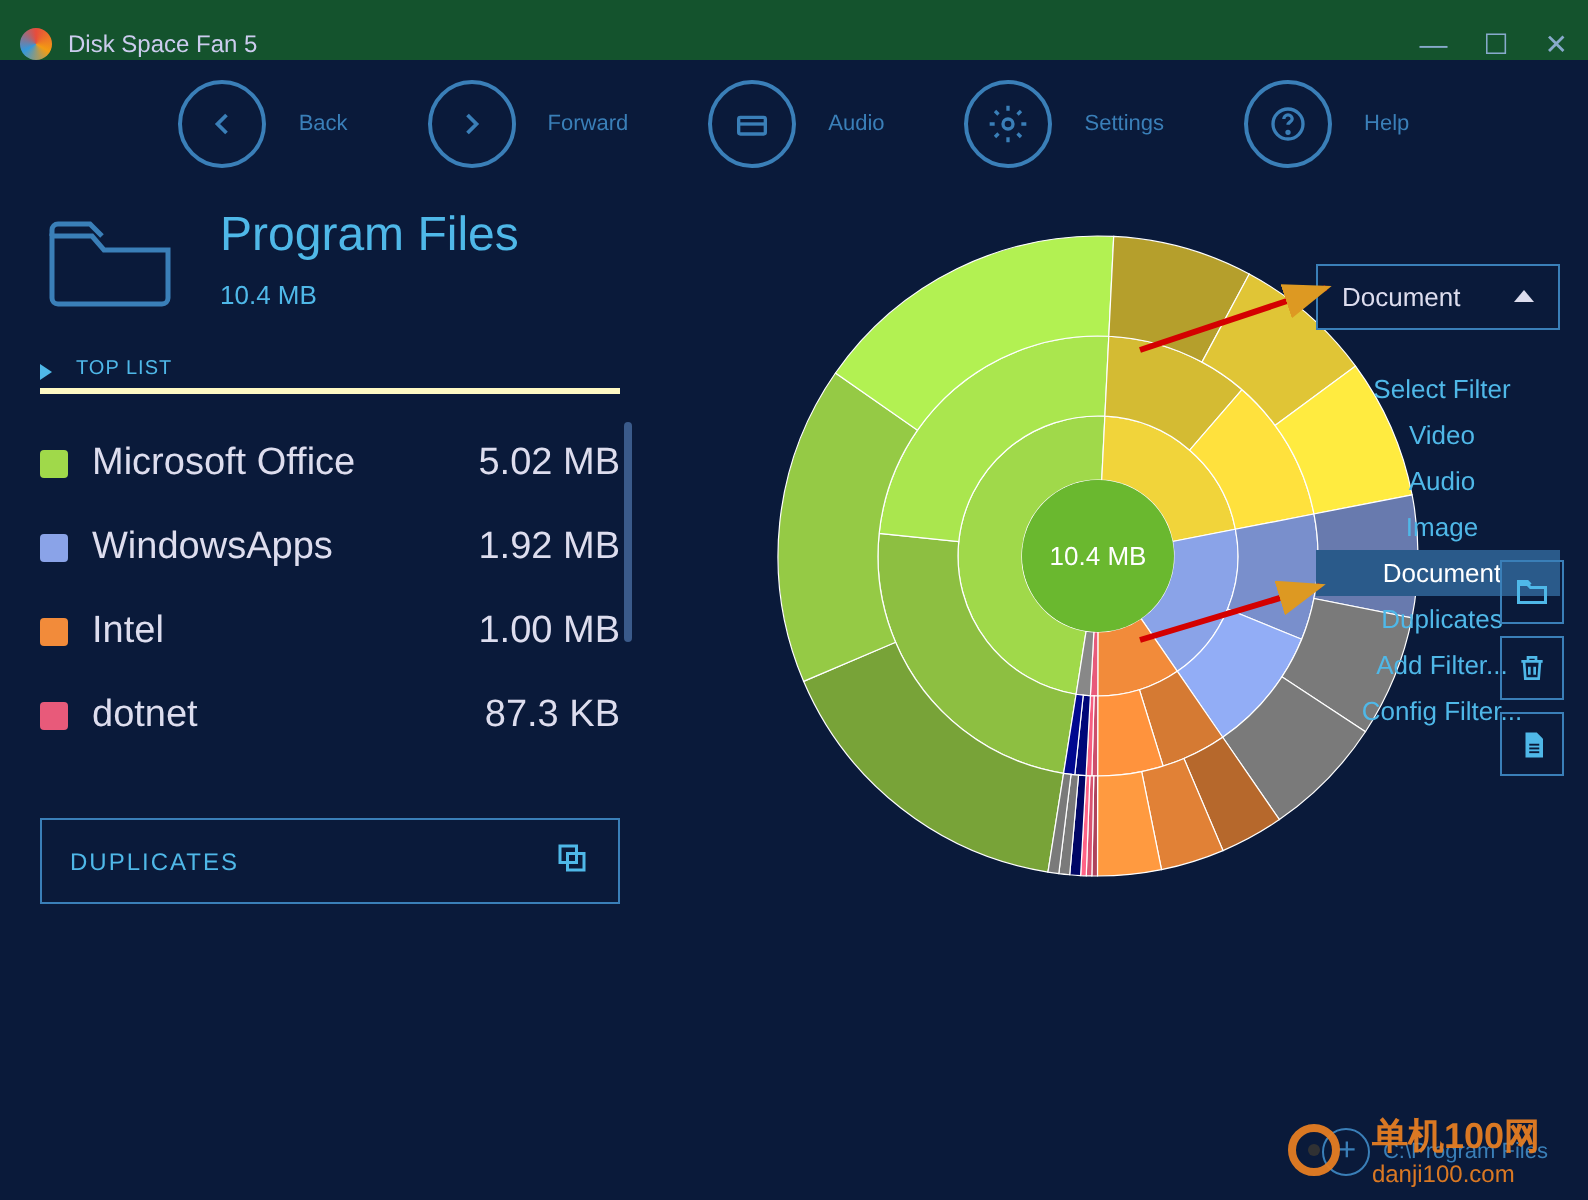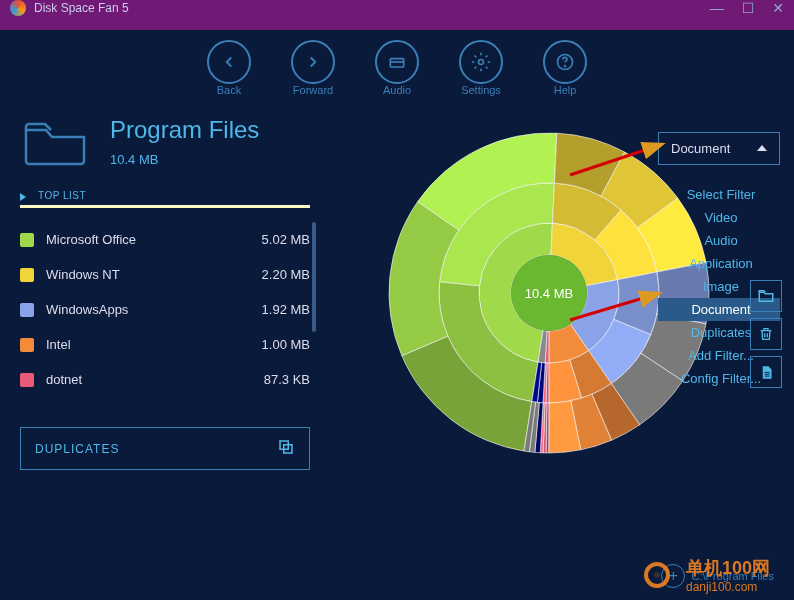--- a/index.html
+++ b/index.html
@@ -1,46 +1,46 @@
 <!DOCTYPE html>
 <html><head>
 <meta charset="utf-8">
 <style>
 * { margin: 0; padding: 0; box-sizing: border-box; font-family: 'Segoe UI', Arial, sans-serif; }
 body { width: 794px; height: 600px; background: #0a1a3a; color: #fff; overflow: hidden; position: relative; }
 
 
-.titlebar { height: 30px; display: flex; align-items: flex-start; justify-content: space-between; padding: 0 10px; background: #701a75; gap: 28px; }
+.titlebar { height: 30px; display: flex; align-items: flex-end; justify-content: space-between; padding: 0 10px; background: #14532d; gap: 28px; }
 .titlebar-left { display: flex; align-items: center; gap: 8px; }
 .app-logo { width: 16px; height: 16px; border-radius: 50%; background: conic-gradient(#e74c3c, #f39c12, #3498db, #e74c3c); }
 .app-title { font-size: 12px; color: #cce; }
 .titlebar-right { display: flex; gap: 18px; }
 .win-btn { color: #88aacc; font-size: 14px; cursor: pointer; }
 
 
 .toolbar { display: flex; justify-content: center; gap: 40px; padding: 10px 0 20px; }
-.toolbar-item { display: flex; flex-direction: column; align-items: center; gap: 0; cursor: pointer; }
+.toolbar-item { display: flex; flex-direction: row; align-items: center; gap: 16px; cursor: pointer; }
 .toolbar-circle { width: 44px; height: 44px; border: 2px solid #3a7fb8; border-radius: 50%; display: flex; align-items: center; justify-content: center; color: #3a7fb8; }
 .toolbar-label { font-size: 11px; color: #3a7fb8; }
 
 
 .main { display: flex; padding: 0 20px; gap: 14px; }
 .left-panel { width: 290px; }
 
 .folder-header { display: flex; gap: 20px; margin-bottom: 20px; }
 .folder-icon-big svg { width: 70px; height: 50px; }
 .folder-title { font-size: 24px; color: #4fb8e8; font-weight: 300; }
 .folder-size { font-size: 13px; color: #4fb8e8; margin-top: 8px; }
 
 .section-label { font-size: 10px; color: #4fb8e8; border-bottom: 3px solid #fef9c3; padding-bottom: 4px; margin-bottom: 14px; letter-spacing: 0.5px; padding-left: 18px; position: relative; }
 .section-label::before { content: ''; position: absolute; left: 0; top: 3px; border-left: 6px solid #4fb8e8; border-top: 4px solid transparent; border-bottom: 4px solid transparent; }
 
 .top-list { position: relative; }
 .top-list-scrollbar { position: absolute; right: -6px; top: 0; width: 4px; height: 110px; background: #3a5a8a; border-radius: 2px; }
-.list-row { display: flex; align-items: center; justify-content: space-between; padding: 10px 0; font-size: 13px; }
+.list-row { display: flex; align-items: center; justify-content: space-between; padding: 10px 0; font-size: 19px; }
 .list-left { display: flex; align-items: center; gap: 12px; }
 .color-swatch { width: 14px; height: 14px; border-radius: 2px; }
 .list-name { color: #dde; }
 .list-size { color: #dde; }
 
 .duplicates-btn { margin-top: 30px; border: 1px solid #3a7fb8; padding: 10px 14px; display: flex; justify-content: space-between; align-items: center; color: #4fb8e8; font-size: 12px; letter-spacing: 1px; cursor: pointer; }
 
 
 .chart-area { flex: 1; position: relative; display: flex; align-items: center; justify-content: center; }
 .sunburst { position: relative; width: 340px; height: 340px; }
@@ -150,27 +150,20 @@
 
     <div class="top-list">
       <div class="top-list-scrollbar"></div>
       <div id="toplist-rows">
           <div class="list-row">
     <div class="list-left">
       <div class="color-swatch" style="background:#a0d94a"></div>
       <div class="list-name">Microsoft Office</div>
     </div>
     <div class="list-size">5.02 MB</div>
-          </div>
-          <div class="list-row">
-    <div class="list-left">
-      <div class="color-swatch" style="background:#f1d43a"></div>
-      <div class="list-name">Windows NT</div>
-    </div>
-    <div class="list-size">2.20 MB</div>
           </div>
           <div class="list-row">
     <div class="list-left">
       <div class="color-swatch" style="background:#8aa3e8"></div>
       <div class="list-name">WindowsApps</div>
     </div>
     <div class="list-size">1.92 MB</div>
           </div>
           <div class="list-row">
     <div class="list-left">
@@ -252,21 +245,20 @@
     <span>
       <svg width="10" height="10" viewBox="0 0 10 10">
           <polygon points="0,8 10,8 5,2" fill="#dde"></polygon>
         </svg>
     </span>
   </div>
   <div class="filter-menu" id="filter-menu">
       <div class="filter-item">Select Filter</div>
       <div class="filter-item">Video</div>
       <div class="filter-item">Audio</div>
-      <div class="filter-item">Application</div>
       <div class="filter-item">Image</div>
       <div class="filter-item highlighted">Document</div>
       <div class="filter-item">Duplicates</div>
       <div class="filter-item">Add Filter...</div>
       <div class="filter-item">Config Filter...</div>
     </div>
 </div>
 
 <div class="action-buttons">
   <div class="action-btn">

